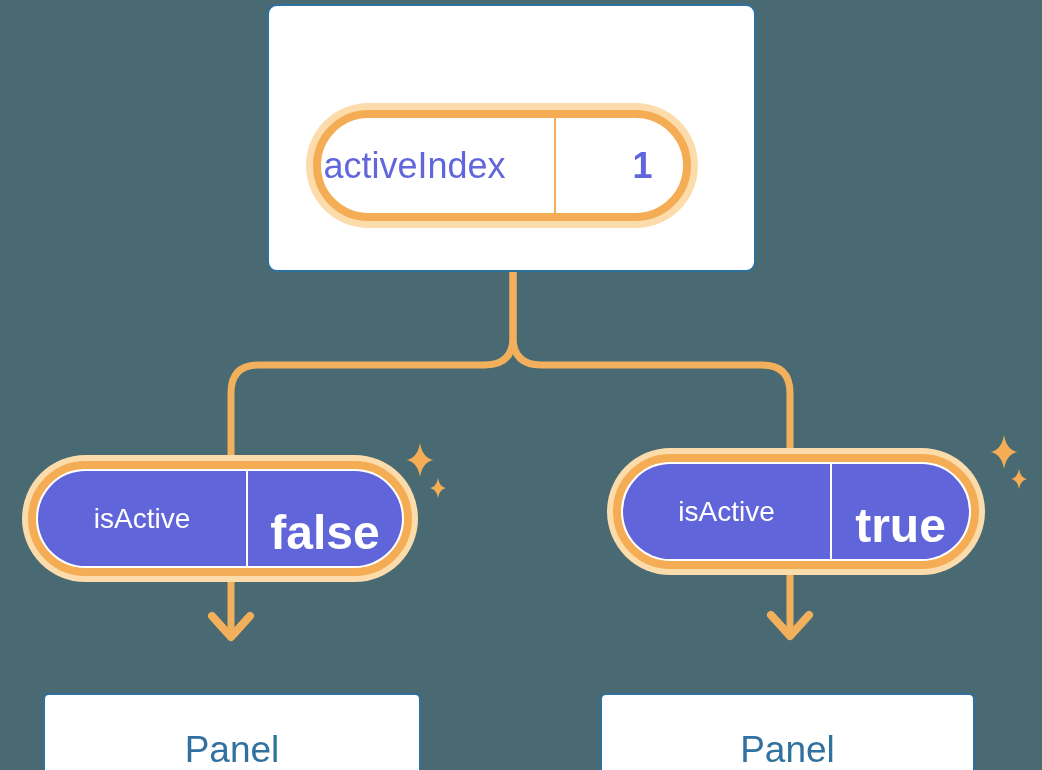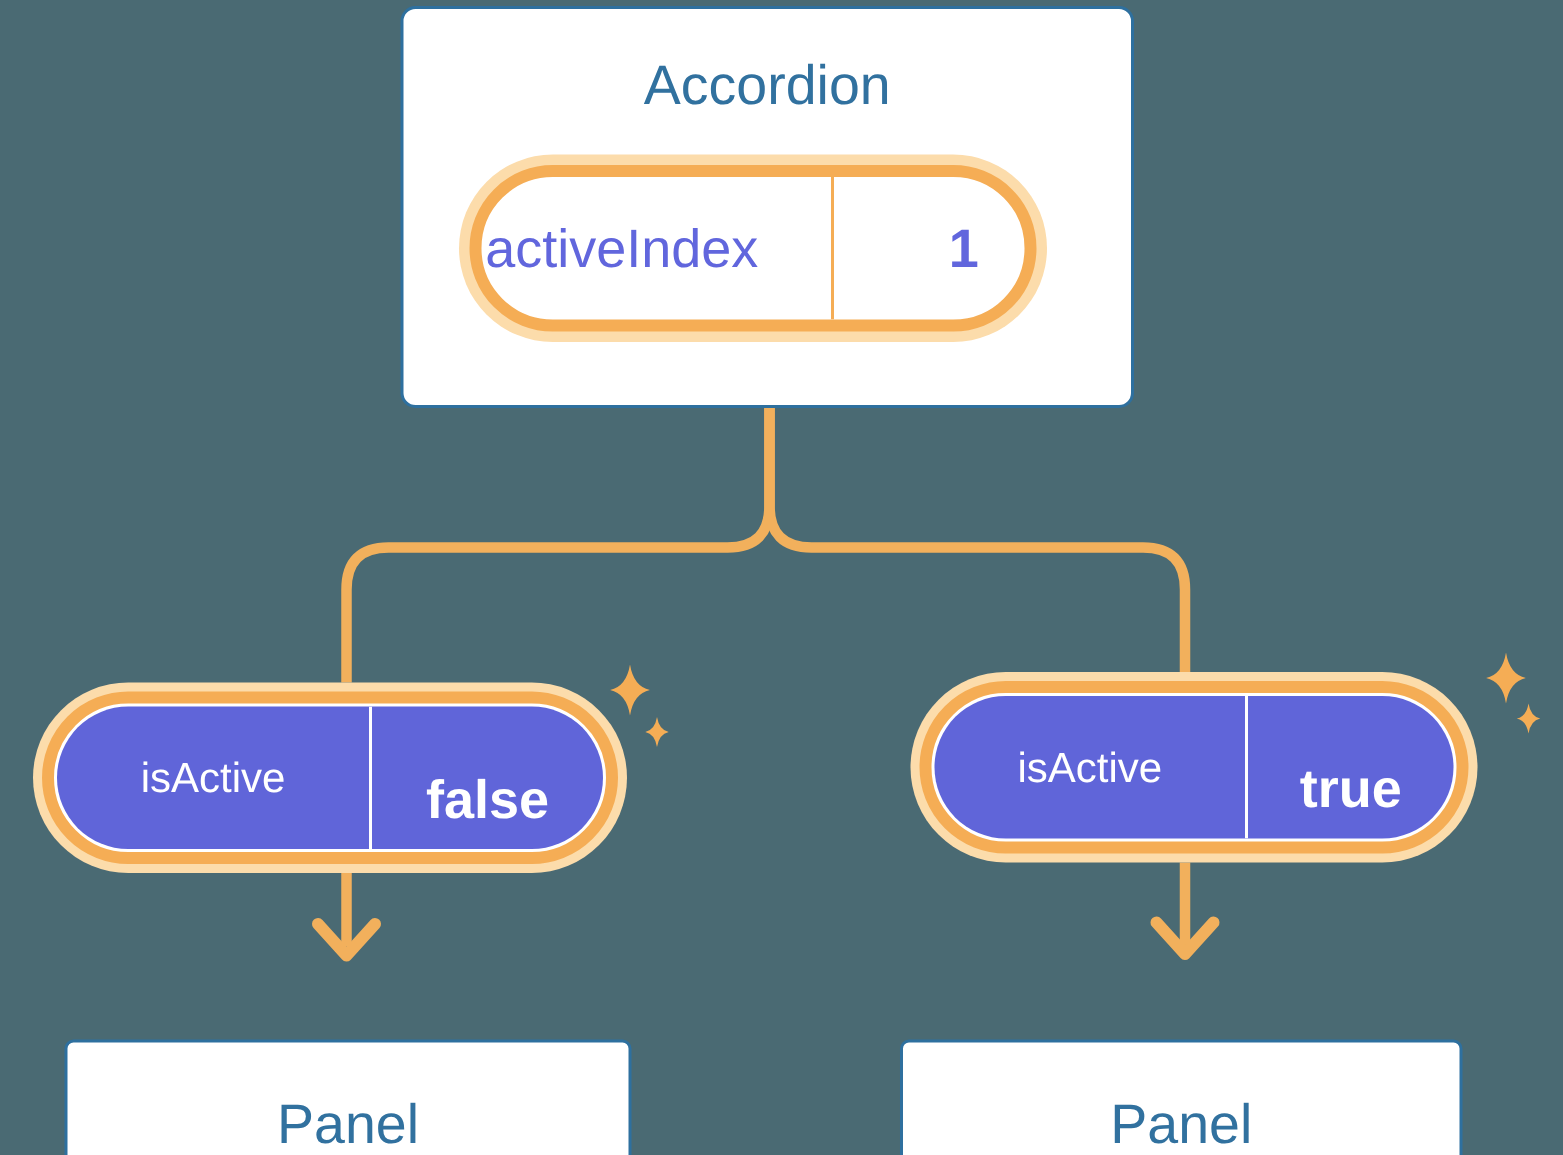--- a/index.html
+++ b/index.html
@@ -108,21 +108,21 @@
   }
   .prop-name {
     flex: 1;
     display: flex; align-items: center; justify-content: center;
     font-size: 28px;
     color: var(--white, #ffffff);
   }
   .prop-divider { width: 2px; background: var(--white, #ffffff); }
   .prop-value {
     display: flex; align-items: center; justify-content: center;
-    font-size: 36px; font-weight: 700;
+    font-size: 48px; font-weight: 700;
     color: var(--white, #ffffff);
     margin-top: 28px;
   }
   .prop-pill.left  .prop-value { width: 154px; }
   .prop-pill.right .prop-value { width: 137px; }
 
   
   .panel-card {
     border-radius: 6px;
     display: flex; align-items: center; justify-content: center;
@@ -160,21 +160,20 @@
       <use href="#sparkle" class="sparkle" transform="translate(420 460) scale(17)"></use>
       <use href="#sparkle" class="sparkle" transform="translate(438 488) scale(10)"></use>
     </g>
     <g>
       <use href="#sparkle" class="sparkle" transform="translate(1004 452) scale(17)"></use>
       <use href="#sparkle" class="sparkle" transform="translate(1019 479) scale(10)"></use>
     </g>
   </svg>
 
   <div class="card root-card">
-    <div class="card-title">Accordion</div>
 
     <div class="state-pill">
       <div class="state-ring">
         <div class="state-name">activeIndex</div>
         <div class="state-divider"></div>
         <div class="state-value">1</div>
       </div>
     </div>
   </div>
 

